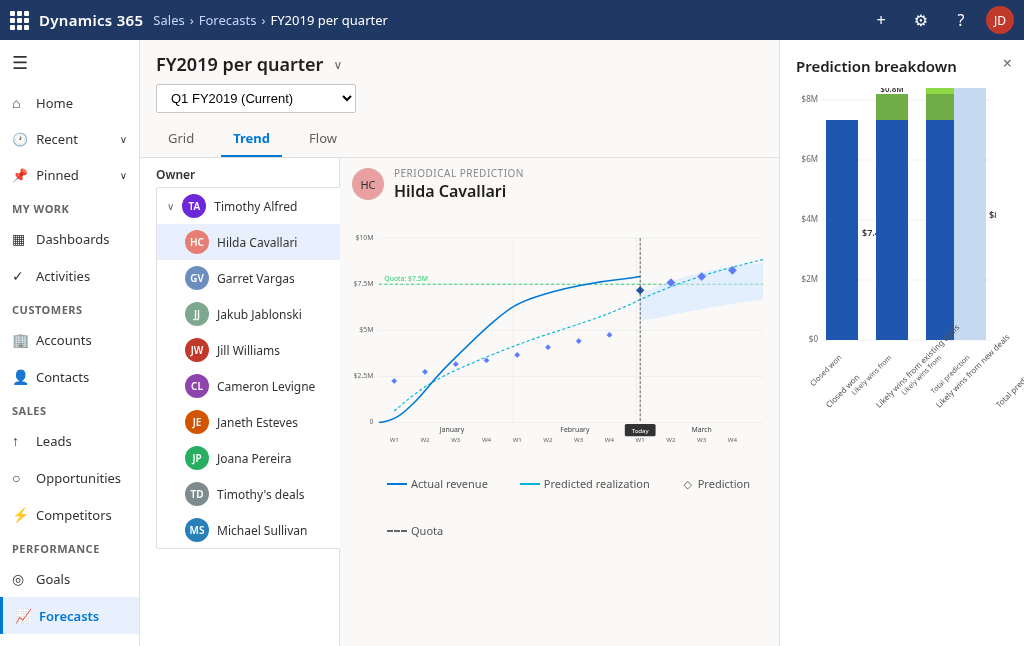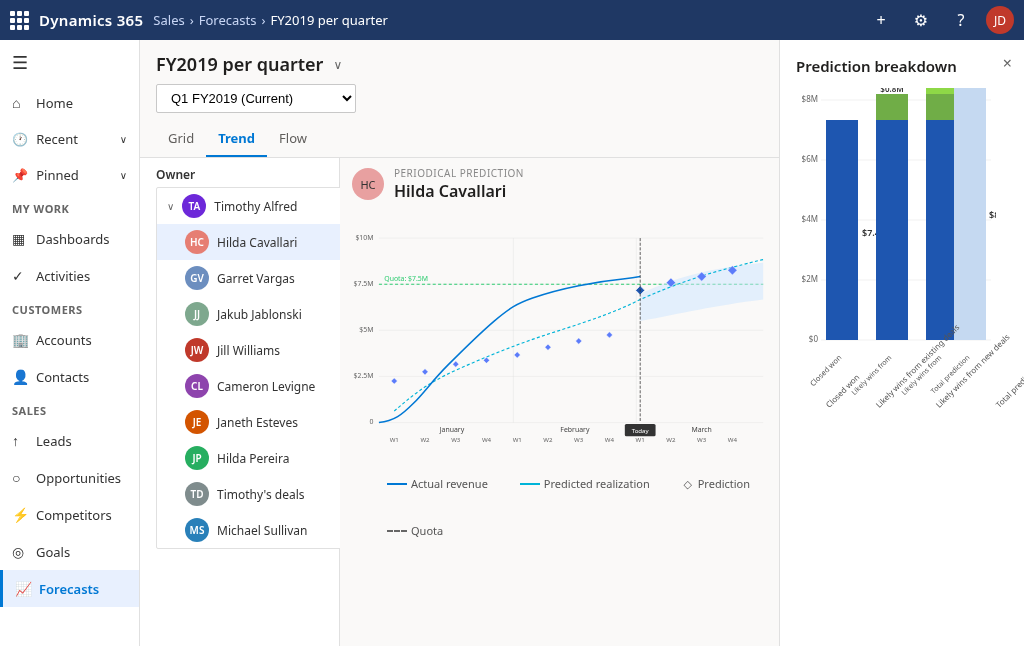--- a/index.html
+++ b/index.html
@@ -39,21 +39,21 @@
     
     .forecast-header { padding: 12px 16px 0; display: flex; align-items: center; gap: 10px; }
     .forecast-title { font-size: 18px; font-weight: 600; color: #201f1e; }
     .dropdown-arrow { font-size: 12px; cursor: pointer; color: #666; }
 
     
     .period-select { margin: 8px 16px; }
     .period-select select { width: 200px; padding: 5px 10px; border: 1px solid #c8c8c8; border-radius: 2px; font-size: 13px; background: white; cursor: pointer; }
 
     
-    .tabs { display: flex; gap: 0; padding: 0 16px; border-bottom: 1px solid #e0e0e0; }
+    .tabs { display: flex; gap: 15px; padding: 0 16px; border-bottom: 1px solid #e0e0e0; }
     .tab { padding: 8px 12px; cursor: pointer; font-size: 13px; color: #605e5c; border-bottom: 2px solid transparent; }
     .tab.active { color: #0078d4; border-bottom: 2px solid #0078d4; font-weight: 700; }
 
     
     .owner-section { padding: 8px 16px 0; }
     .owner-label { font-size: 12px; font-weight: 600; color: #333; margin-bottom: 4px; }
     .owner-list { border: 1px solid #e0e0e0; background: white; width: 190px; border-radius: 2px; overflow: hidden; }
     .owner-item { display: flex; align-items: center; gap: 8px; padding: 6px 10px; cursor: pointer; font-size: 12px; color: #333; }
     .owner-item.selected { background: #e8f0fe; }
     .owner-item .expand-icon { font-size: 10px; color: #666; }
@@ -153,20 +153,21 @@
     </div>
     <div class="sidebar-item">
       <span class="si-icon">○</span>
       <span>Opportunities</span>
     </div>
     <div class="sidebar-item">
       <span class="si-icon">⚡</span>
       <span>Competitors</span>
     </div>
 
+    <div class="sidebar-section">Performance</div>
     <div class="sidebar-item">
       <span class="si-icon">◎</span>
       <span>Goals</span>
     </div>
     <div class="sidebar-item active">
       <span class="si-icon">📈</span>
       <span>Forecasts</span>
     </div>
   </div>
 
@@ -224,21 +225,21 @@
             <div class="owner-item" style="padding-left:28px">
               <div class="owner-avatar" style="background:#8e44ad">CL</div>
               <span>Cameron Levigne</span>
             </div>
             <div class="owner-item" style="padding-left:28px">
               <div class="owner-avatar" style="background:#d35400">JE</div>
               <span>Janeth Esteves</span>
             </div>
             <div class="owner-item" style="padding-left:28px">
               <div class="owner-avatar" style="background:#27ae60">JP</div>
-              <span>Hilda Pereira</span>
+              <span>Joana Pereira</span>
             </div>
             <div class="owner-item" style="padding-left:28px">
               <div class="owner-avatar" style="background:#7f8c8d">TD</div>
               <span>Timothy's deals</span>
             </div>
             <div class="owner-item" style="padding-left:28px">
               <div class="owner-avatar" style="background:#2980b9">MS</div>
               <span>Michael Sullivan</span>
             </div>
           </div>

